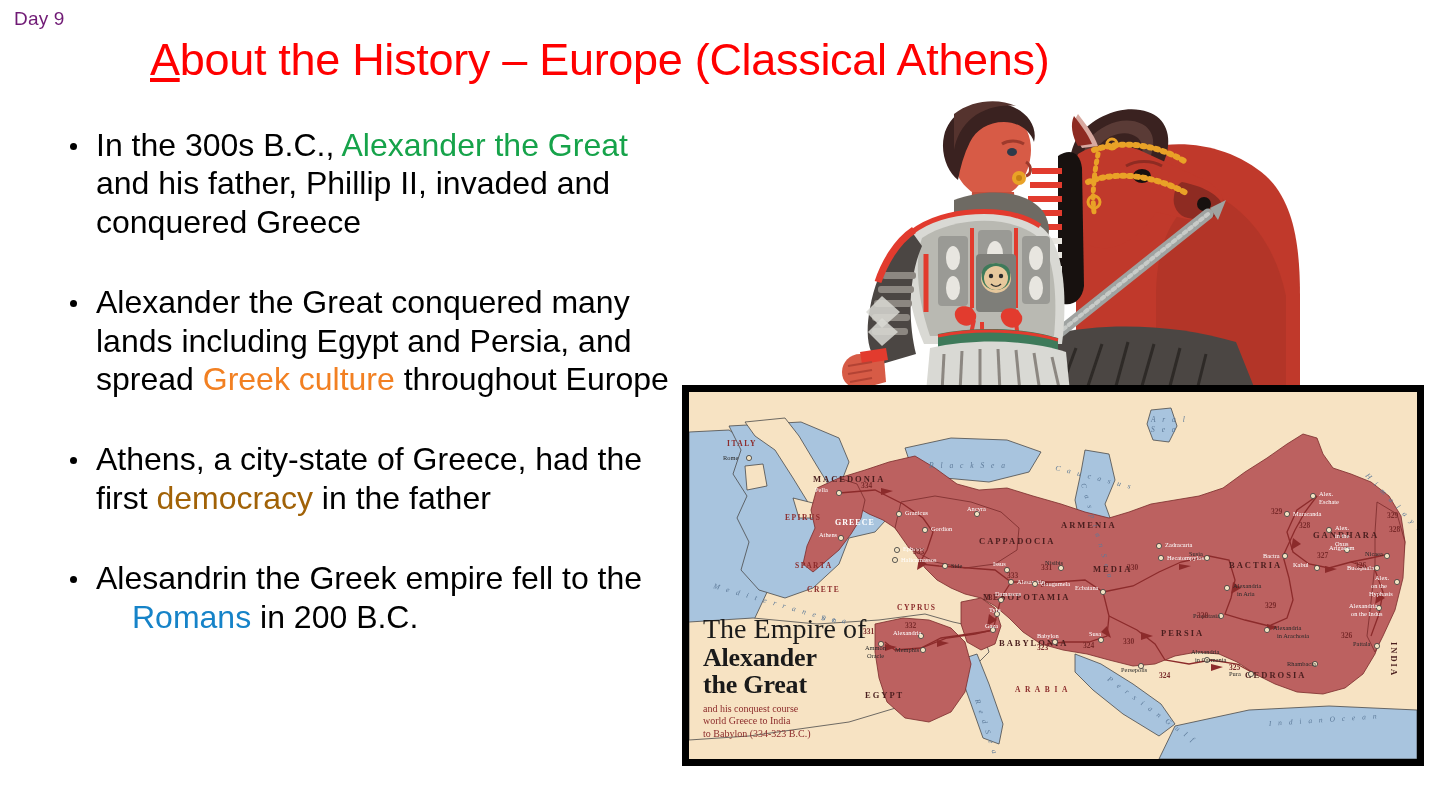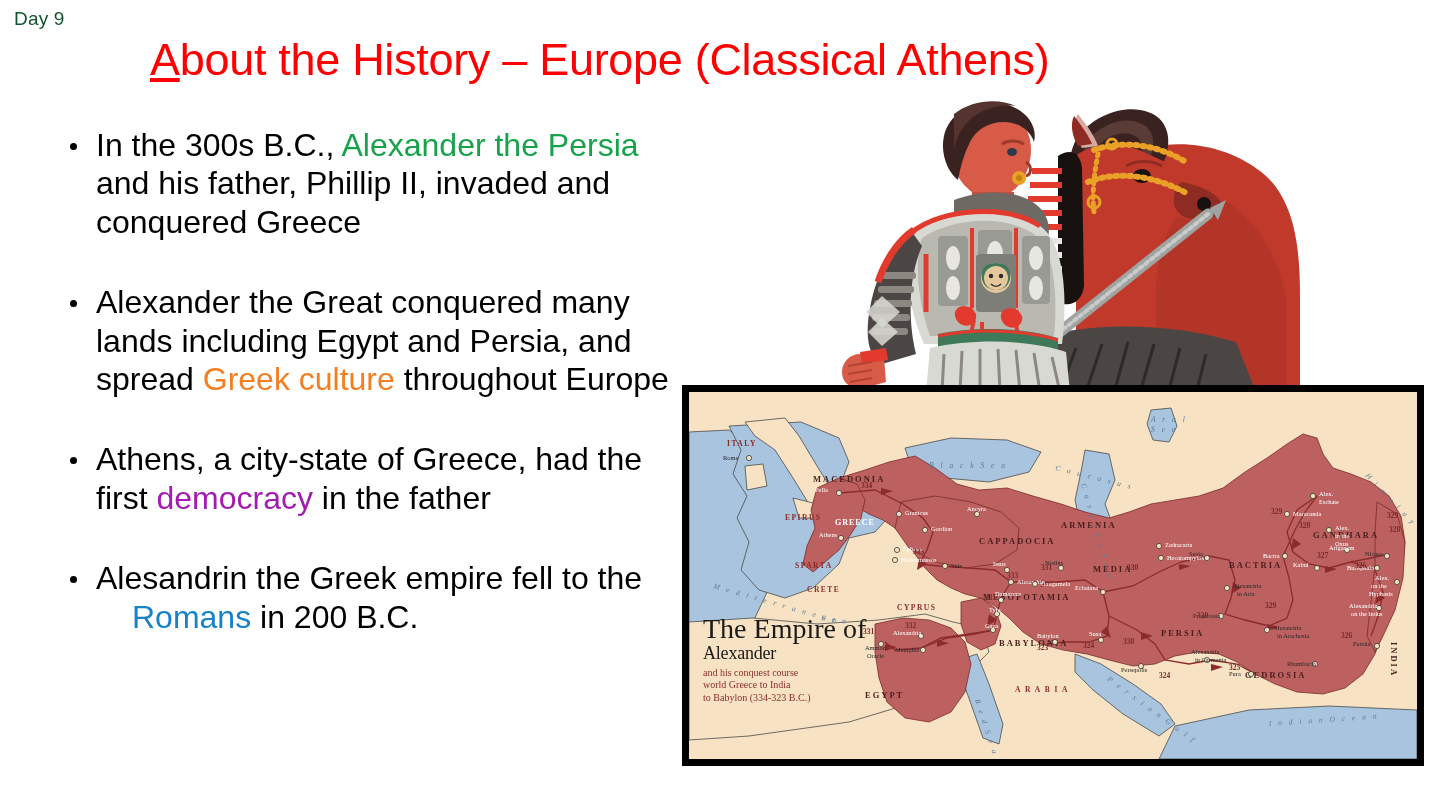--- a/index.html
+++ b/index.html
@@ -7,21 +7,21 @@
   body{
     width:1440px;height:810px;background:#ffffff;overflow:hidden;
     font-family:"Liberation Sans","DejaVu Sans",sans-serif;
     position:relative;
   }
   .slide{position:absolute;inset:0;background:#fff;}
 
   
   .day-tag{
     position:absolute;left:14px;top:8px;
-    font-size:19px;color:#14532d;letter-spacing:.2px;
+    font-size:19px;color:#701a75;letter-spacing:.2px;
   }
 
   
   .slide-title{
     position:absolute;left:150px;top:36px;width:1290px;
     font-size:45px;line-height:1.08;color:#FF0000;
     white-space:nowrap;letter-spacing:-.3px;
   }
   .slide-title .u{text-decoration:underline;text-underline-offset:3px;}
 
@@ -33,21 +33,21 @@
   .bullet{
     position:relative;padding-left:34px;margin-bottom:42px;
   }
   .bullet:last-child{margin-bottom:0;}
   .bullet .dot{
     position:absolute;left:8px;top:.52em;width:7px;height:7px;
     border-radius:50%;background:#000;
   }
   .hl-green{color:#16A34A;}
   .hl-orange{color:#F28022;}
-  .hl-purple{color:#a21caf;}
+  .hl-purple{color:#a16207;}
   .hl-blue{color:#1683C8;margin-left:36px;}
 
   
   .illustration{
     position:absolute;left:826px;top:96px;width:474px;height:296px;
   }
   .illustration svg{display:block;width:100%;height:100%;}
 
   
   .map-frame{
@@ -59,39 +59,39 @@
     background:#F7E3C3;
   }
   .map-inner svg{display:block;width:100%;height:100%;}
 
   .map-caption{
     position:absolute;left:14px;top:222px;width:210px;
     color:#1a1a1a;font-family:"Liberation Serif","DejaVu Serif",serif;
     line-height:1.06;
   }
   .mc-l1{font-size:28px;}
-  .mc-l2{font-size:18px;font-weight:normal;letter-spacing:-.2px;}
+  .mc-l2{font-size:26px;font-weight:bold;letter-spacing:-.2px;}
   .mc-l3{font-size:26px;font-weight:bold;letter-spacing:-.2px;}
   .mc-sub{font-size:10px;color:#8C2B2B;margin-top:4px;line-height:1.24;}
 </style>
 </head>
 <body>
 
 <div class="slide">
 
   <div class="day-tag">Day 9</div>
 
   <div class="slide-title">
     <span class="u">A</span><span>bout the History – Europe (Classical Athens)</span>
   </div>
 
   <div class="bullets">
     <div class="bullet">
       <span class="dot"></span>
-      <span><span>In the 300s B.C., </span><span class="hl-green">Alexander the Persia</span><span> and his father, Phillip II, invaded and conquered Greece</span></span>
+      <span><span>In the 300s B.C., </span><span class="hl-green">Alexander the Great</span><span> and his father, Phillip II, invaded and conquered Greece</span></span>
     </div>
 
     <div class="bullet">
       <span class="dot"></span>
       <span><span>Alexander the Great conquered many lands including Egypt and Persia, and spread </span><span class="hl-orange">Greek culture</span><span> throughout Europe</span></span>
     </div>
 
     <div class="bullet">
       <span class="dot"></span>
       <span><span>Athens, a city-state of Greece, had the first </span><span class="hl-purple">democracy</span><span> in the father</span></span>
@@ -482,20 +482,21 @@
           <text class="yr" x="628" y="166">327</text>
           <text class="yr" x="666" y="176">326</text>
           <text class="yr" x="700" y="140">328</text>
           <text class="yr" x="698" y="126">329</text>
         </g>
       </svg>
 
       <div class="map-caption">
         <div class="mc-l1">The Empire of</div>
         <div class="mc-l2">Alexander</div>
+        <div class="mc-l3">the Great</div>
         <div class="mc-sub">
           <div>and his conquest course</div>
           <div>world Greece to India</div>
           <div>to Babylon (334-323 B.C.)</div>
         </div>
       </div>
     </div>
   </div>
 
 </div>

